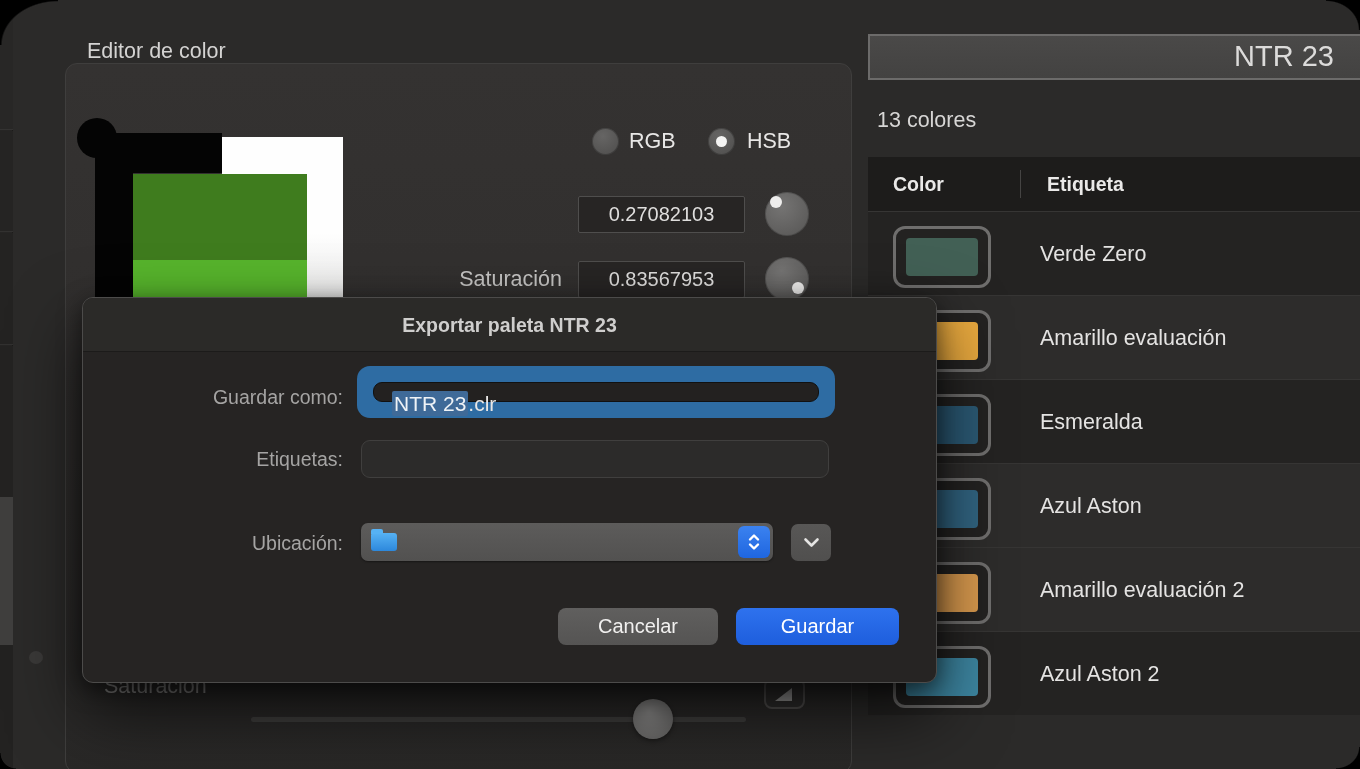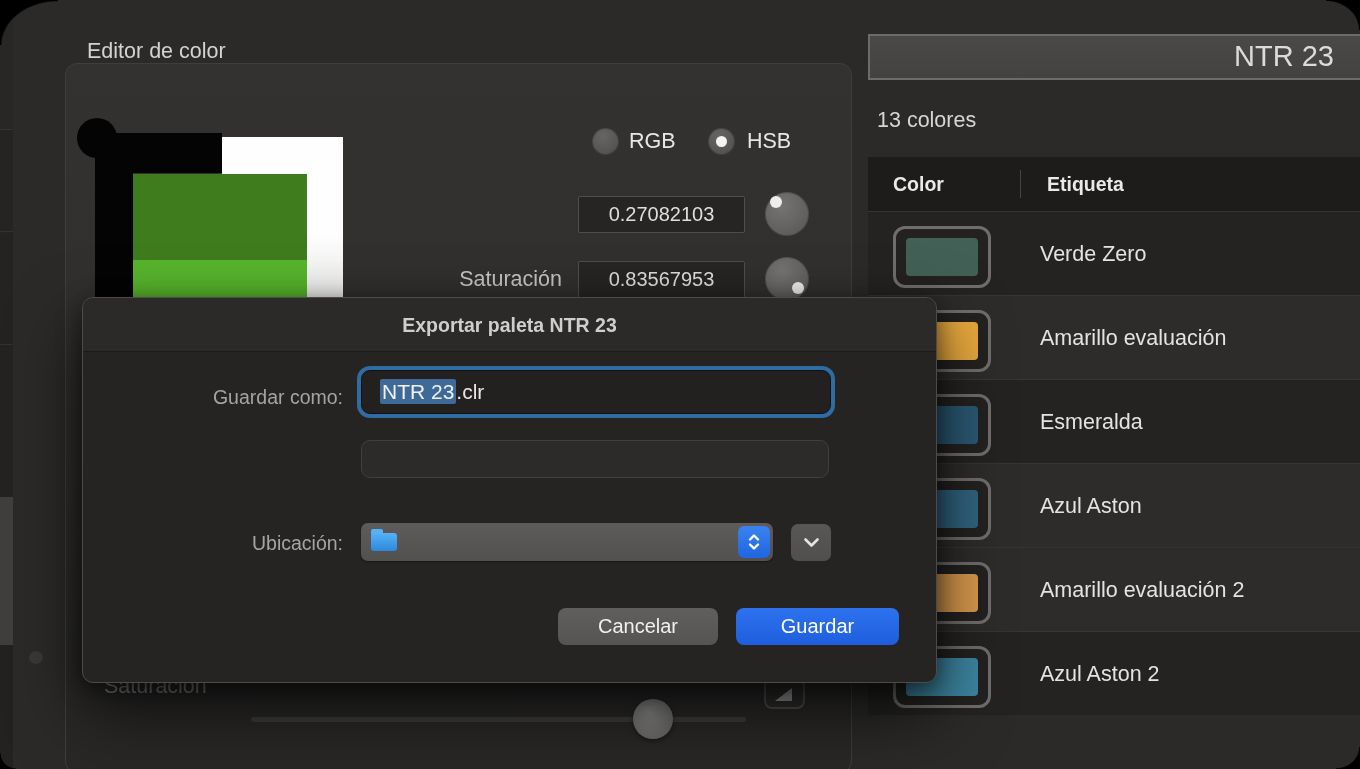--- a/index.html
+++ b/index.html
@@ -78,21 +78,21 @@
 
   
   .dialog{position:absolute;left:82px;top:297px;width:855px;height:386px;background:#262423;border:1px solid #4c4b4a;
     border-radius:11px;box-shadow:0 30px 70px rgba(0,0,0,.65),0 6px 22px rgba(0,0,0,.5);z-index:10;}
   .dialog-titlebar{position:absolute;left:0;top:0;width:100%;height:54px;background:#2b2a28;border-radius:10px 10px 0 0;border-bottom:1px solid #1c1b1a;}
   .dialog-title{width:100%;text-align:center;line-height:54px;font-size:19.5px;font-weight:bold;color:#cfcecd;}
   .dlg-label{position:absolute;left:0;width:260px;text-align:right;font-size:19.5px;color:#a5a4a3;}
   .dl-save{top:88px;}
   .dl-tags{top:150px;}
   .dl-loc{top:234px;padding-left:8px;}
-  .name-ring{position:absolute;left:274px;top:68px;width:478px;height:52px;border-radius:13px;background:#2e6ca3;padding:4px;}
+  .name-ring{position:absolute;left:274px;top:68px;width:478px;height:52px;border-radius:13px;background:#2e6ca3;padding:16px;}
   .name-field{width:100%;height:100%;background:#232120;border:1px solid #111;border-radius:9px;
     line-height:42px;padding-left:18px;font-size:21px;color:#e8e7e6;white-space:nowrap;}
   .sel{background:#3f6a98;border-radius:2px;padding:1px 2px;color:#eef2f6;}
   .tags-field{position:absolute;left:278px;top:142px;width:468px;height:38px;background:#2c2b2a;border:1px solid #403f3e;border-radius:9px;}
   .location-select{position:absolute;left:278px;top:225px;width:412px;height:38px;border-radius:7px;
     background:linear-gradient(#5d5c5b,#525150);box-shadow:0 1px 2px rgba(0,0,0,.4);display:flex;align-items:center;padding:0 40px 0 10px;}
   .folder{position:relative;width:26px;height:18px;margin-right:10px;background:linear-gradient(#56b2f4,#2d88dc);border-radius:2px 3px 3px 3px;flex:none;}
   .folder::before{content:'';position:absolute;top:-4px;left:0;width:12px;height:5px;background:#56b2f4;border-radius:2px 2px 0 0;}
   .loc-text{font-size:20px;color:#f2f1f0;white-space:nowrap;overflow:hidden;}
   .stepper{position:absolute;right:3px;top:3px;width:32px;height:32px;border-radius:6px;background:linear-gradient(#3b82f0,#1f66e0);
@@ -214,20 +214,21 @@
     <div class="dialog">
       <div class="dialog-titlebar">
         <div class="dialog-title">Exportar paleta NTR 23</div>
       </div>
 
       <div class="dlg-label dl-save">Guardar como:</div>
       <div class="name-ring">
         <div class="name-field"><span class="sel">NTR 23</span><span>.clr</span></div>
       </div>
 
+      <div class="dlg-label dl-tags">Etiquetas:</div>
       <div class="tags-field"></div>
 
       <div class="dlg-label dl-loc">Ubicación:</div>
       <div class="location-select">
         <div class="folder"></div>
         <div class="stepper">
           <svg width="16" height="24" viewBox="0 0 16 24">
             <path d="M4 9.5 8 5.5l4 4" stroke="#ffffff" stroke-width="2.4" fill="none" stroke-linecap="round" stroke-linejoin="round"></path>
             <path d="M4 14.5 8 18.5l4-4" stroke="#ffffff" stroke-width="2.4" fill="none" stroke-linecap="round" stroke-linejoin="round"></path>
           </svg>

